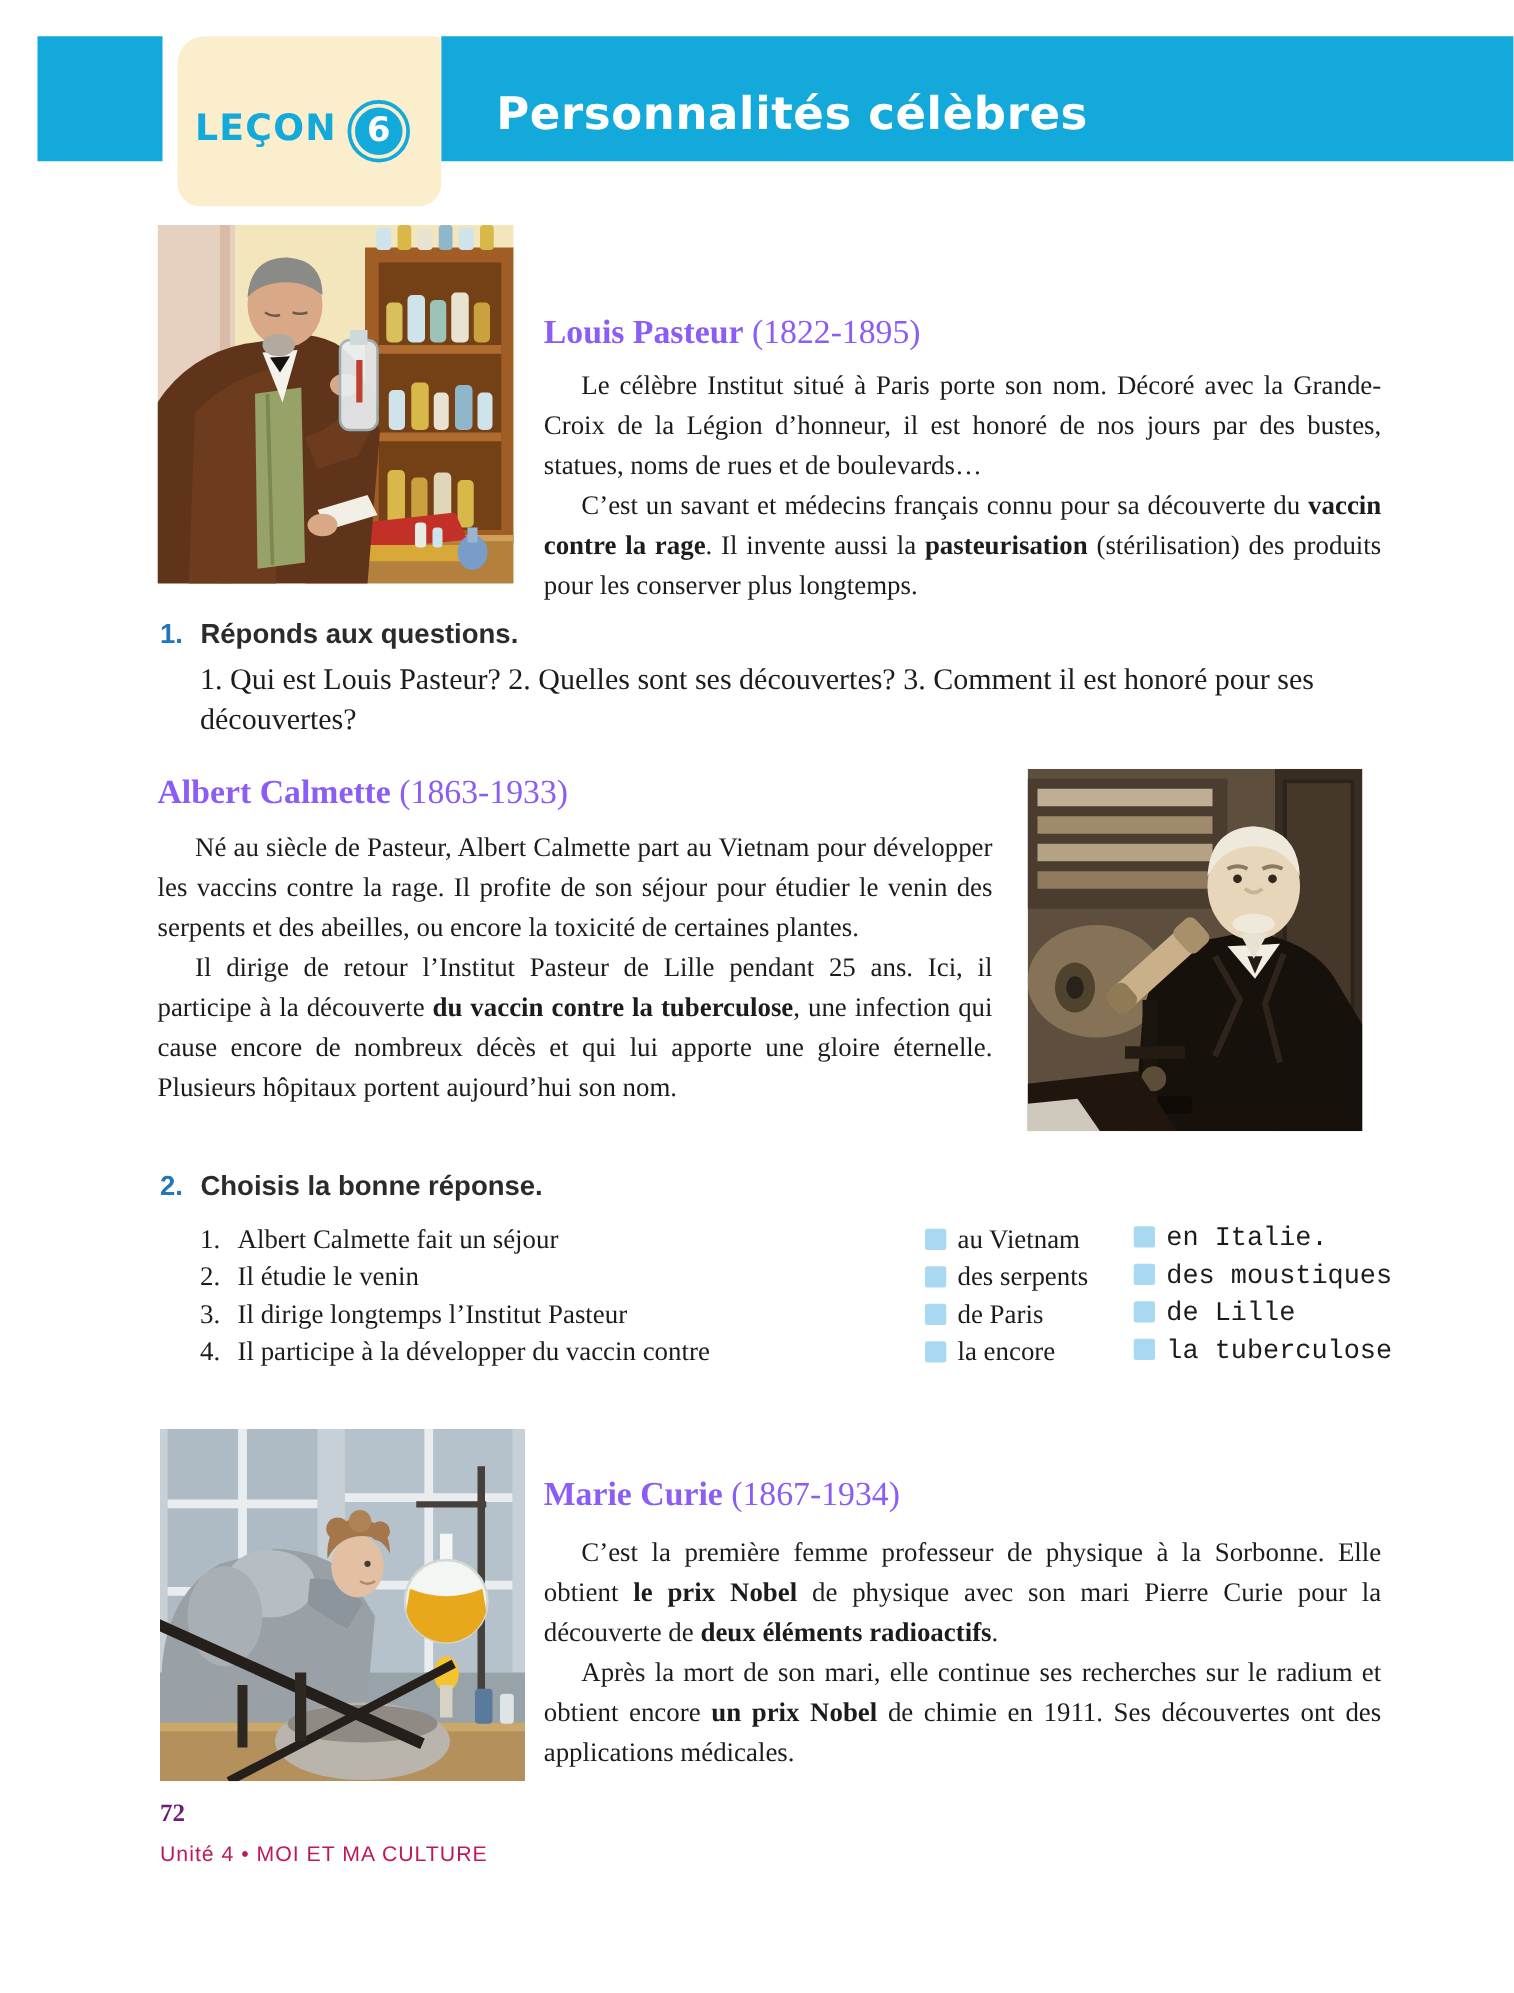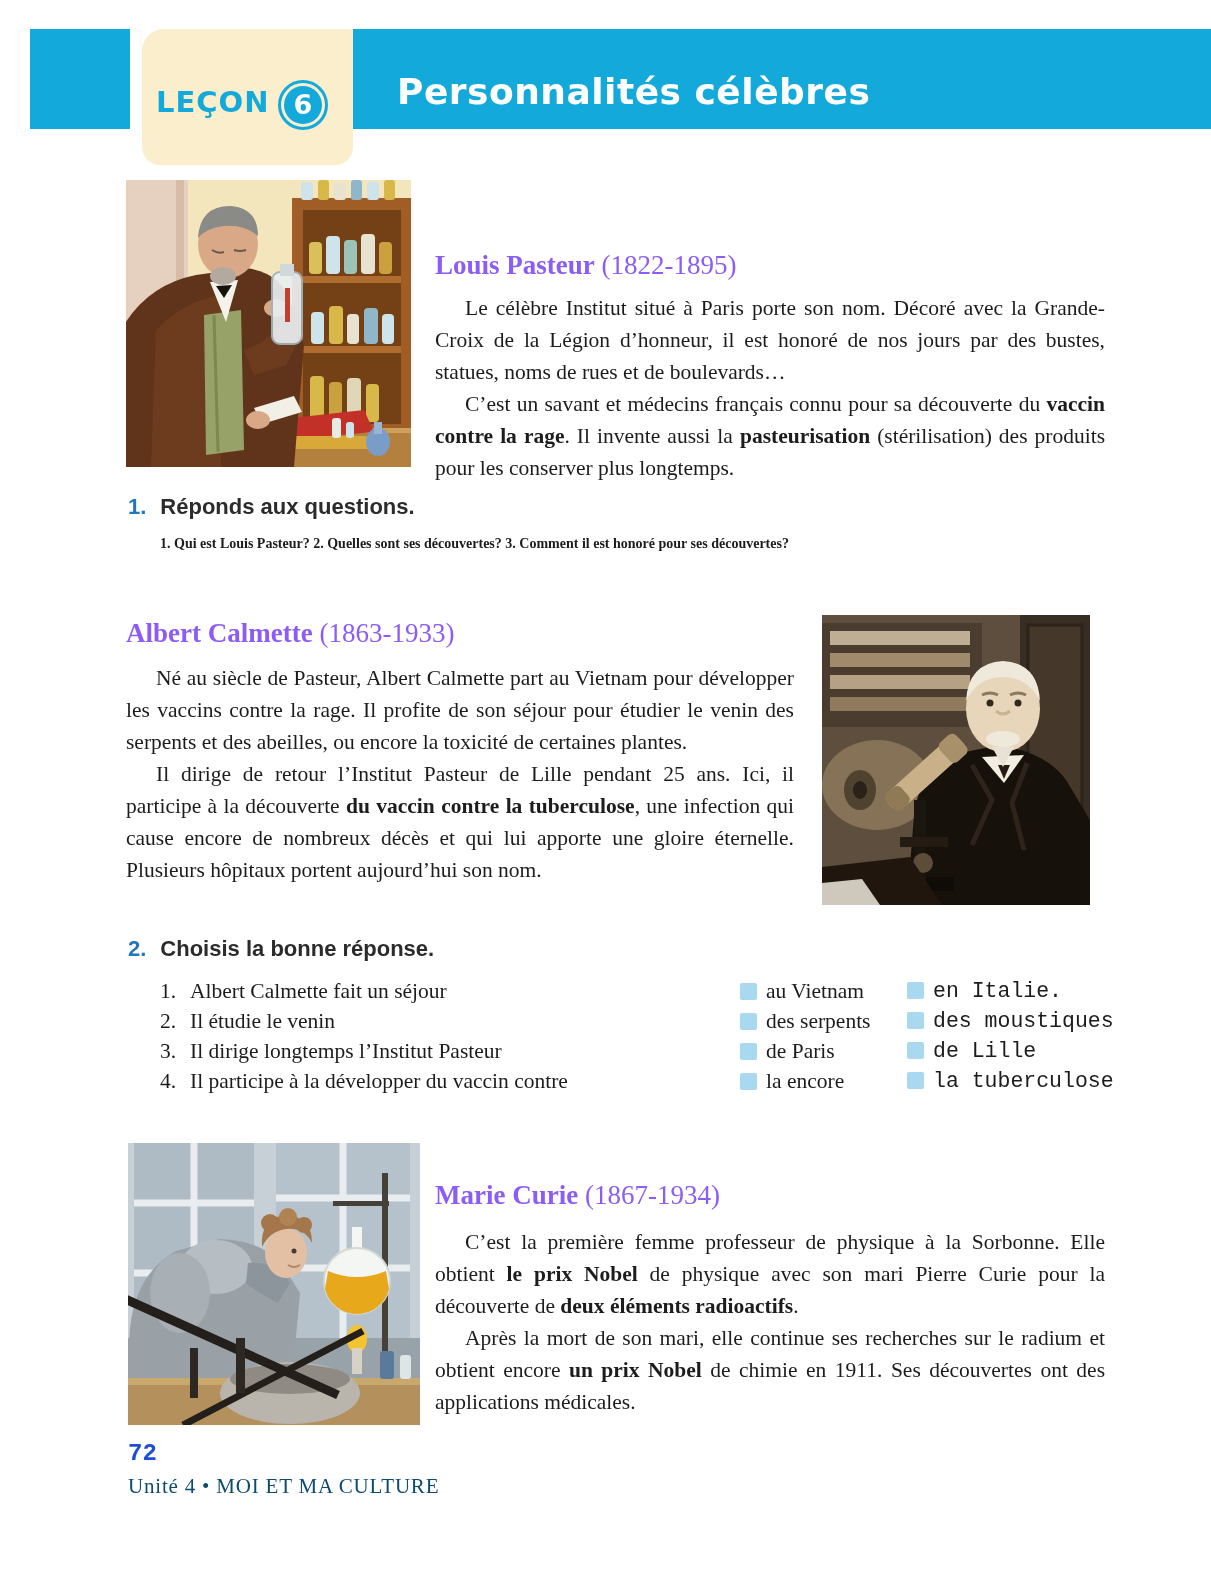--- a/index.html
+++ b/index.html
@@ -21,35 +21,35 @@
               font-weight:bold;font-size:36px;color:#ffffff;letter-spacing:0.5px;}
   
   .bio-title{position:absolute;font-size:27px;color:#8b5cf6;text-align:left;}
   .bio-title b{font-weight:bold;}
   .bio-body{position:absolute;font-size:21.5px;line-height:32px;text-align:justify;}
   .bio-body p{margin:0;text-indent:30px;}
   .bio-body b{font-weight:bold;}
   .ex-head{position:absolute;font-family:"Liberation Sans", sans-serif;font-weight:bold;
            font-size:22px;color:#2b2b2b;}
   .ex-num{color:#2277bb;margin-right:14px;}
-  .ex1-body{position:absolute;font-size:14px;line-height:32px;font-weight:bold;}
+  .ex1-body{position:absolute;font-size:24px;line-height:32px;}
   .ex2-row{position:absolute;height:30px;font-size:21.5px;white-space:nowrap;}
   .ex2-itemnum{position:absolute;left:34px;}
   .ex2-itemtext{position:absolute;left:64px;}
   .ex2-colA{position:absolute;left:580px;padding-left:34px;}
   .ex2-colB{position:absolute;left:781px;font-family:Liberation Mono, monospace;}
   .chk{display:inline-block;width:17px;height:17px;background:#a8d9f1;border-radius:2px;
        margin-right:9px;vertical-align:-2px;}
   
   .img-frame{position:absolute;overflow:hidden;}
   
-  .page-num{position:absolute;left:128px;top:1440px;font-family:Liberation Mono, monospace;
-            font-weight:bold;font-size:24px;color:#1d4ed8;}
-  .unit-line{position:absolute;left:128px;top:1474px;font-family:Liberation Serif, serif;
-             font-size:21px;color:#0c4a6e;letter-spacing:0.8px;}
+  .page-num{position:absolute;left:128px;top:1440px;font-family:Liberation Serif, serif;
+            font-weight:bold;font-size:20px;color:#701a75;}
+  .unit-line{position:absolute;left:128px;top:1474px;font-family:Liberation Sans, sans-serif;
+             font-size:17px;color:#be185d;letter-spacing:0.8px;}
 </style>
 </head>
 <body>
 
 <div class="page">
 
   <div class="band-left"></div>
   <div class="band-right"></div>
   <div class="band-title">Personnalités célèbres</div>
   <div class="lesson-tab">

